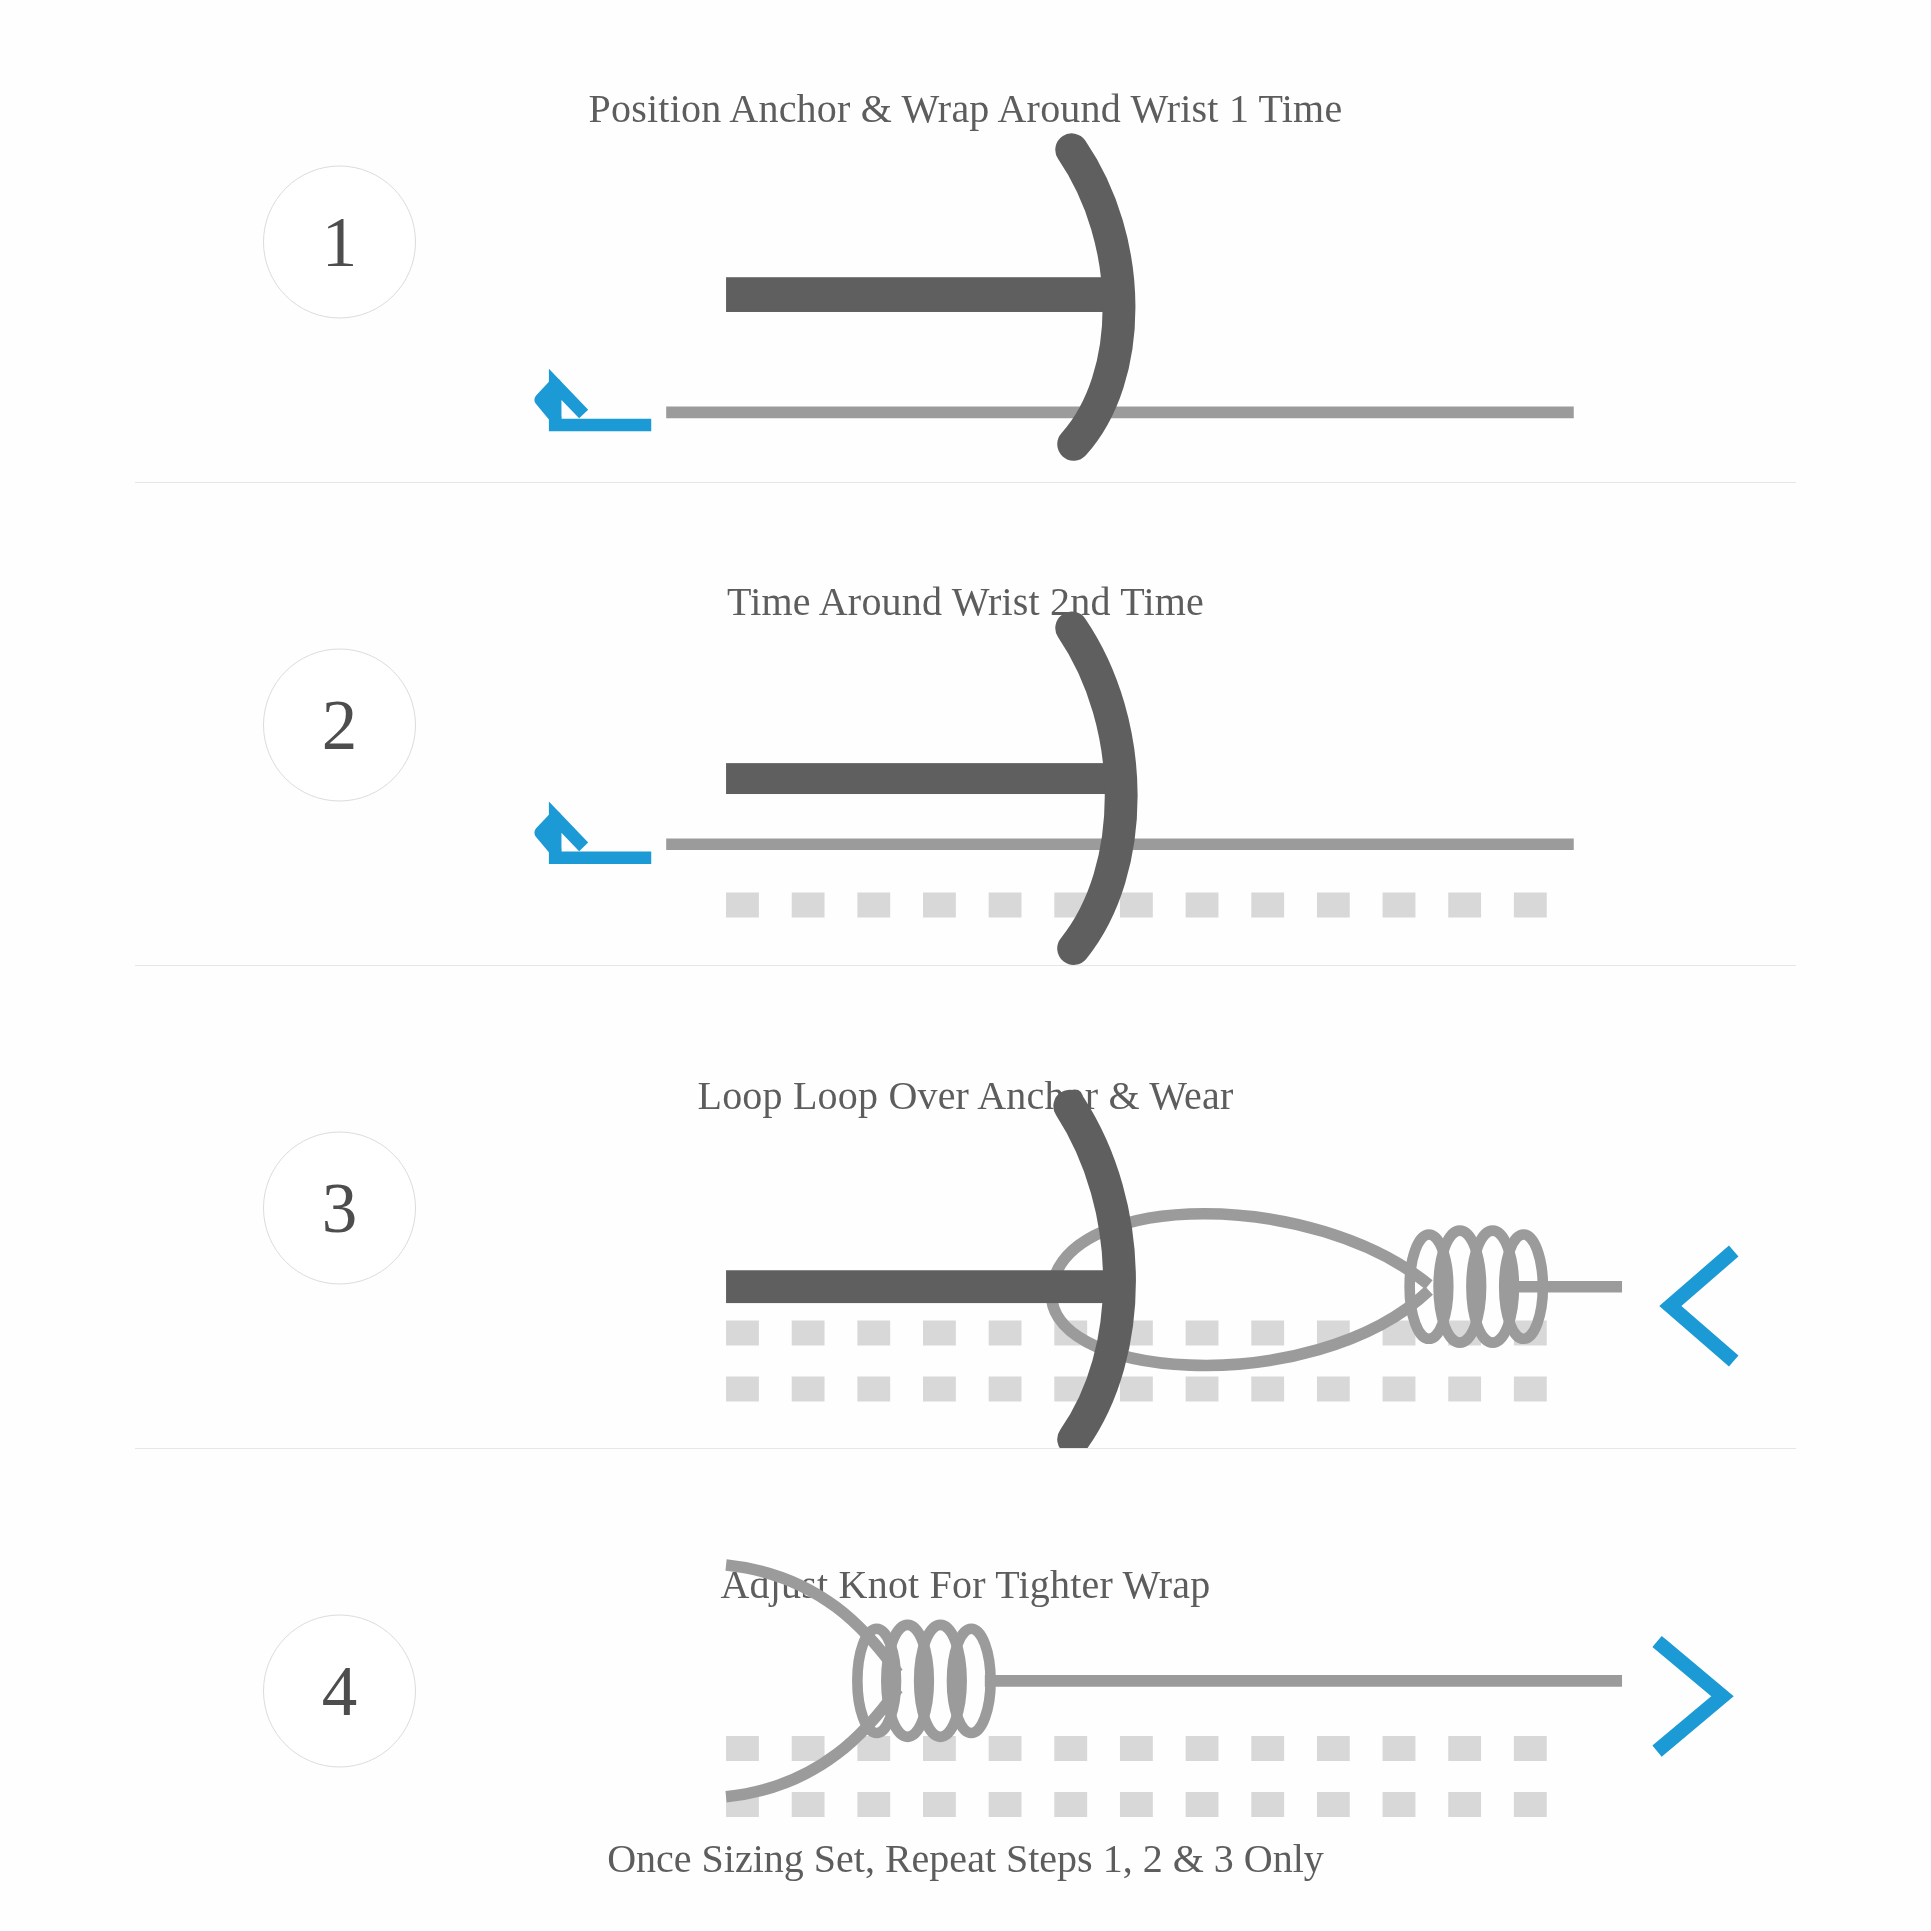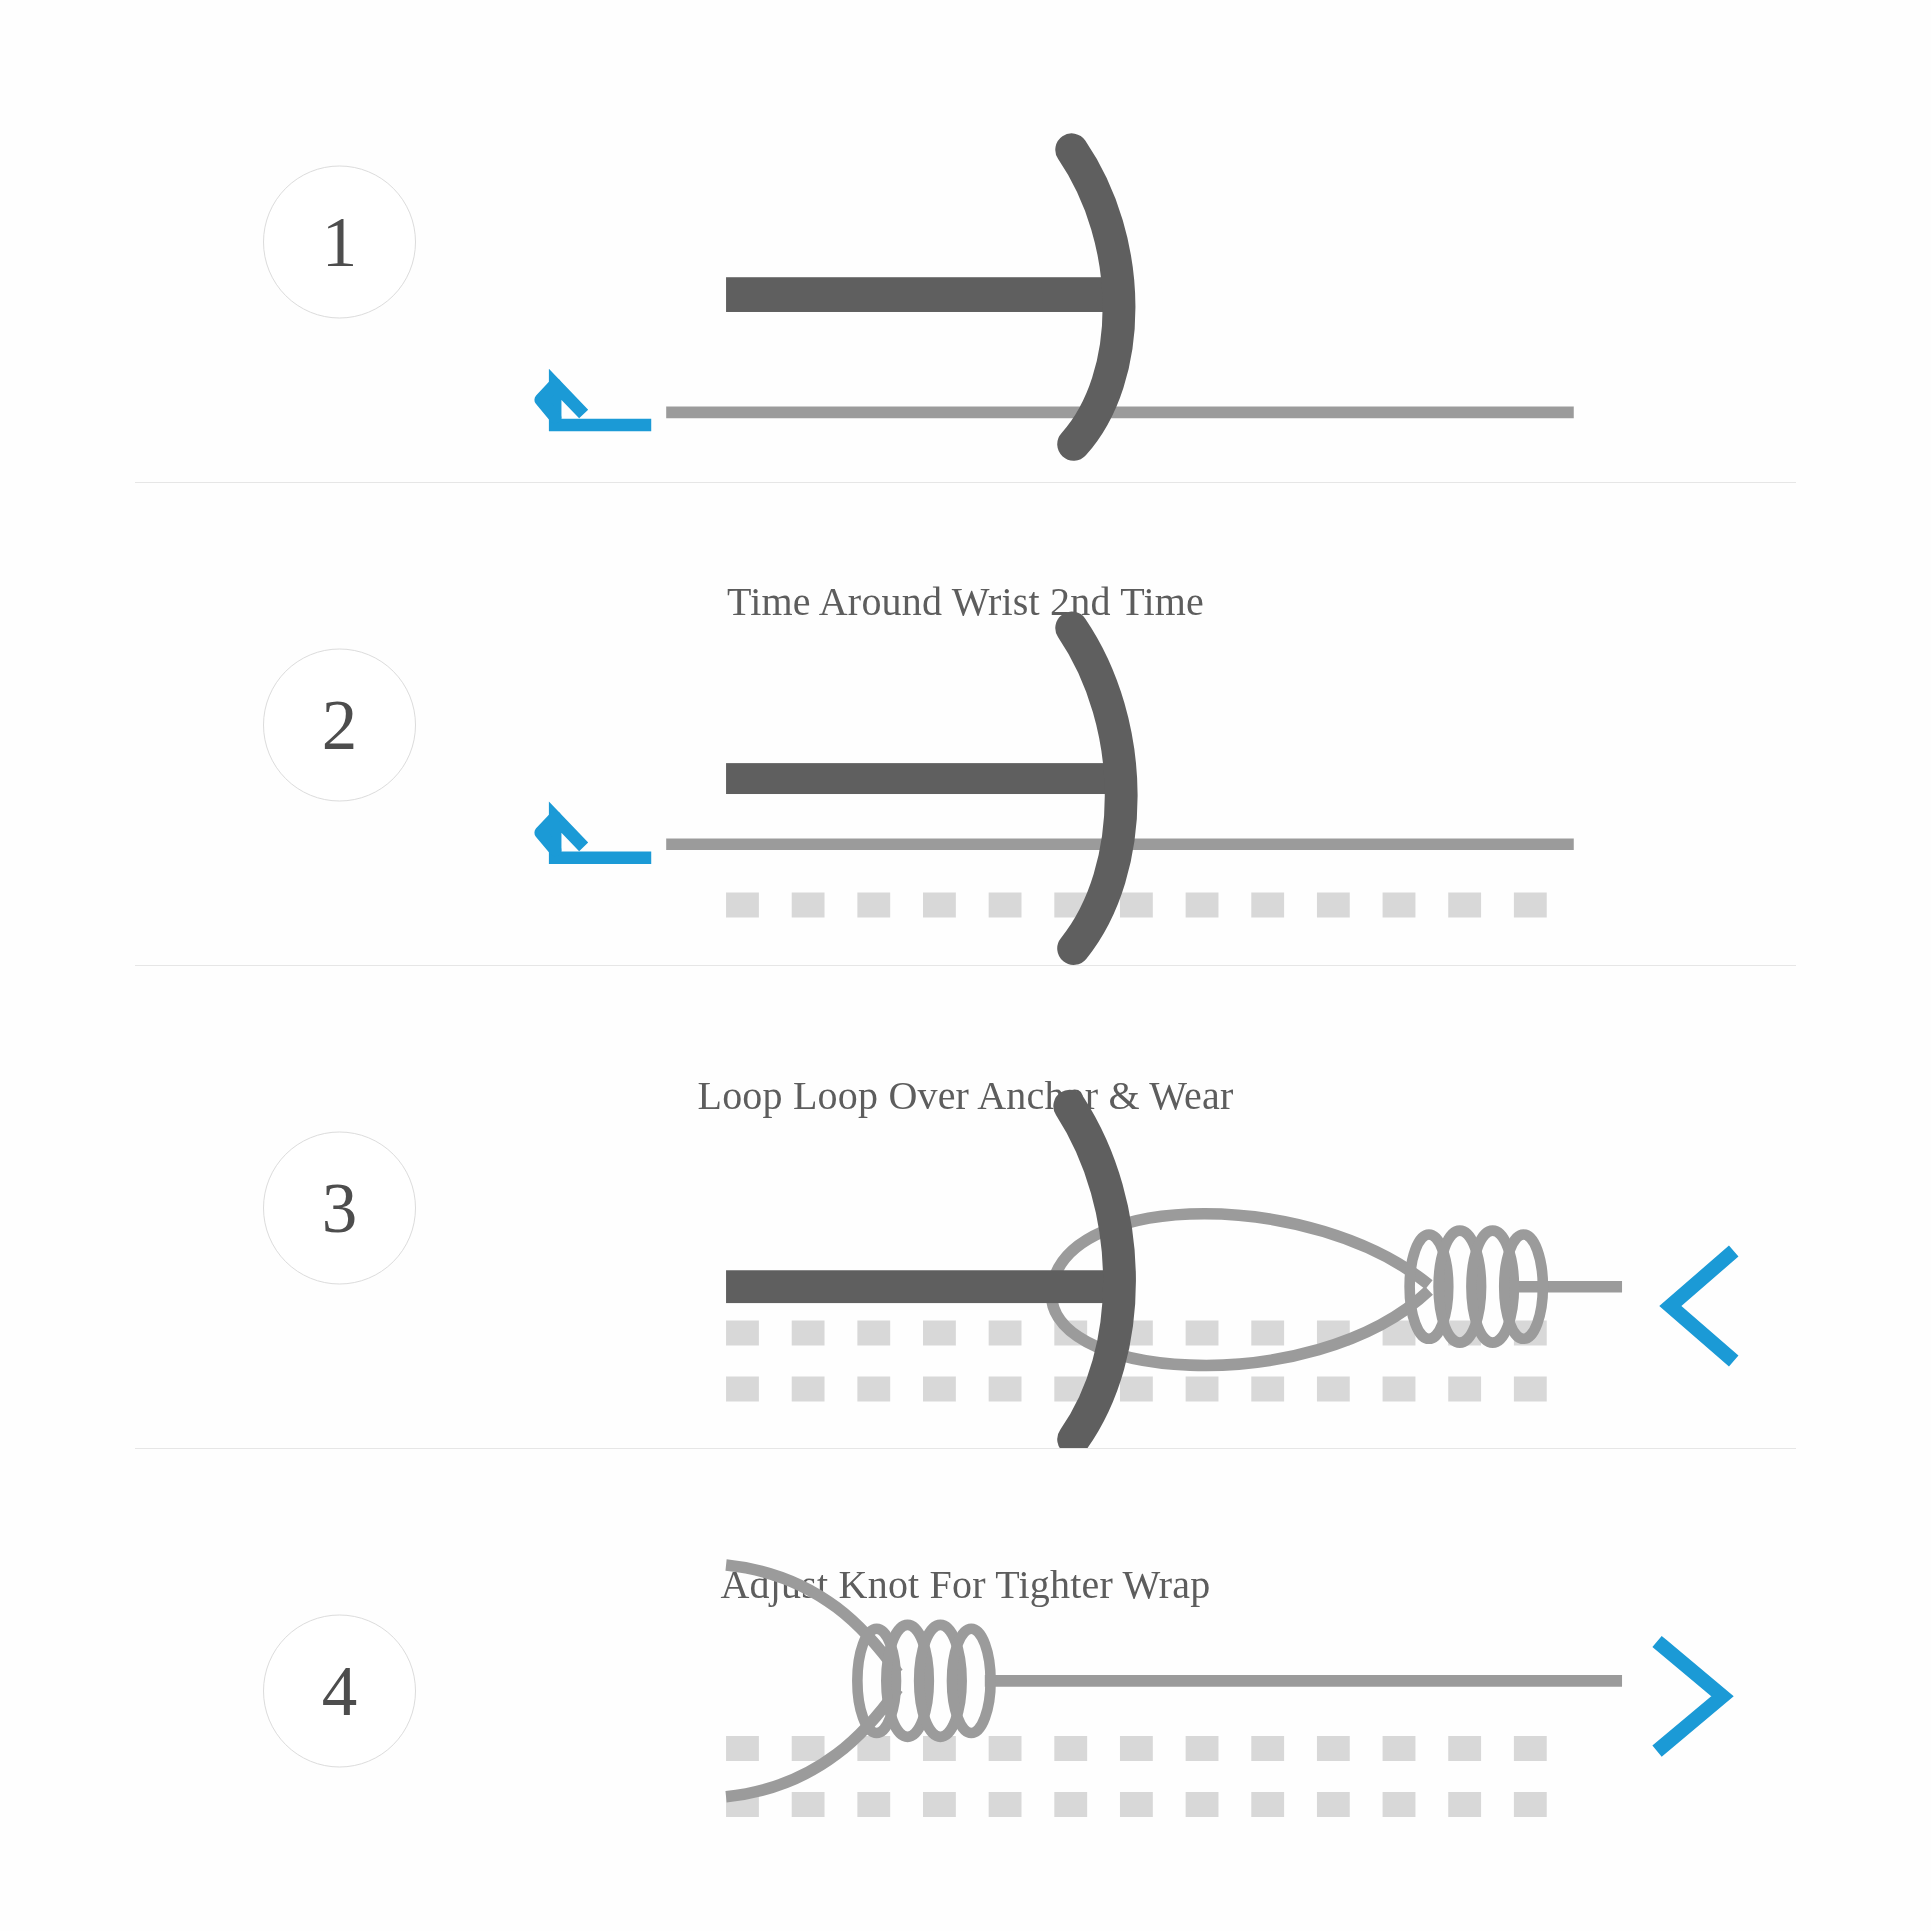--- a/index.html
+++ b/index.html
@@ -78,20 +78,21 @@
     color: #5d5d5d;
     font-family: "Liberation Serif", serif;
   }
 </style>
 </head>
 <body>
 
 <div class="sheet">
 
   <div class="step" style="top:0;">
+    <div class="caption" style="top:85px;">Position Anchor &amp; Wrap Around Wrist 1 Time</div>
     <div class="badge">
       <span>1</span>
     </div>
     <svg class="art" viewBox="0 0 2000 500">
 
       <line x1="690" y1="427" x2="1630" y2="427" stroke="#9b9b9b" stroke-width="12"></line>
 
       <rect x="752" y="287" width="420" height="36" fill="#5f5f5f"></rect>
 
       <path d="M1110 155 C1175 250 1175 390 1112 460" stroke="#5f5f5f" stroke-width="34" fill="none" stroke-linecap="round"></path>
@@ -165,16 +166,17 @@
       <path d="M752 360 C850 350 900 290 930 248" stroke="#9b9b9b" stroke-width="12" fill="none"></path>
       <line x1="1020" y1="240" x2="1680" y2="240" stroke="#9b9b9b" stroke-width="12"></line>
       <g fill="none" stroke="#9b9b9b" stroke-width="11">
         <ellipse cx="908" cy="240" rx="20" ry="54"></ellipse>
         <ellipse cx="940" cy="240" rx="22" ry="58"></ellipse>
         <ellipse cx="974" cy="240" rx="22" ry="58"></ellipse>
         <ellipse cx="1006" cy="240" rx="20" ry="54"></ellipse>
       </g>
       <path d="M1722 204 L1784 256 L1722 308" stroke="#1b9ad6" stroke-width="15" fill="none" stroke-linecap="square" stroke-linejoin="miter"></path>
     </svg>
+    <div class="footnote">Once Sizing Set, Repeat Steps 1, 2 &amp; 3 Only</div>
   </div>
 
 </div>
 
 
 </body></html>

